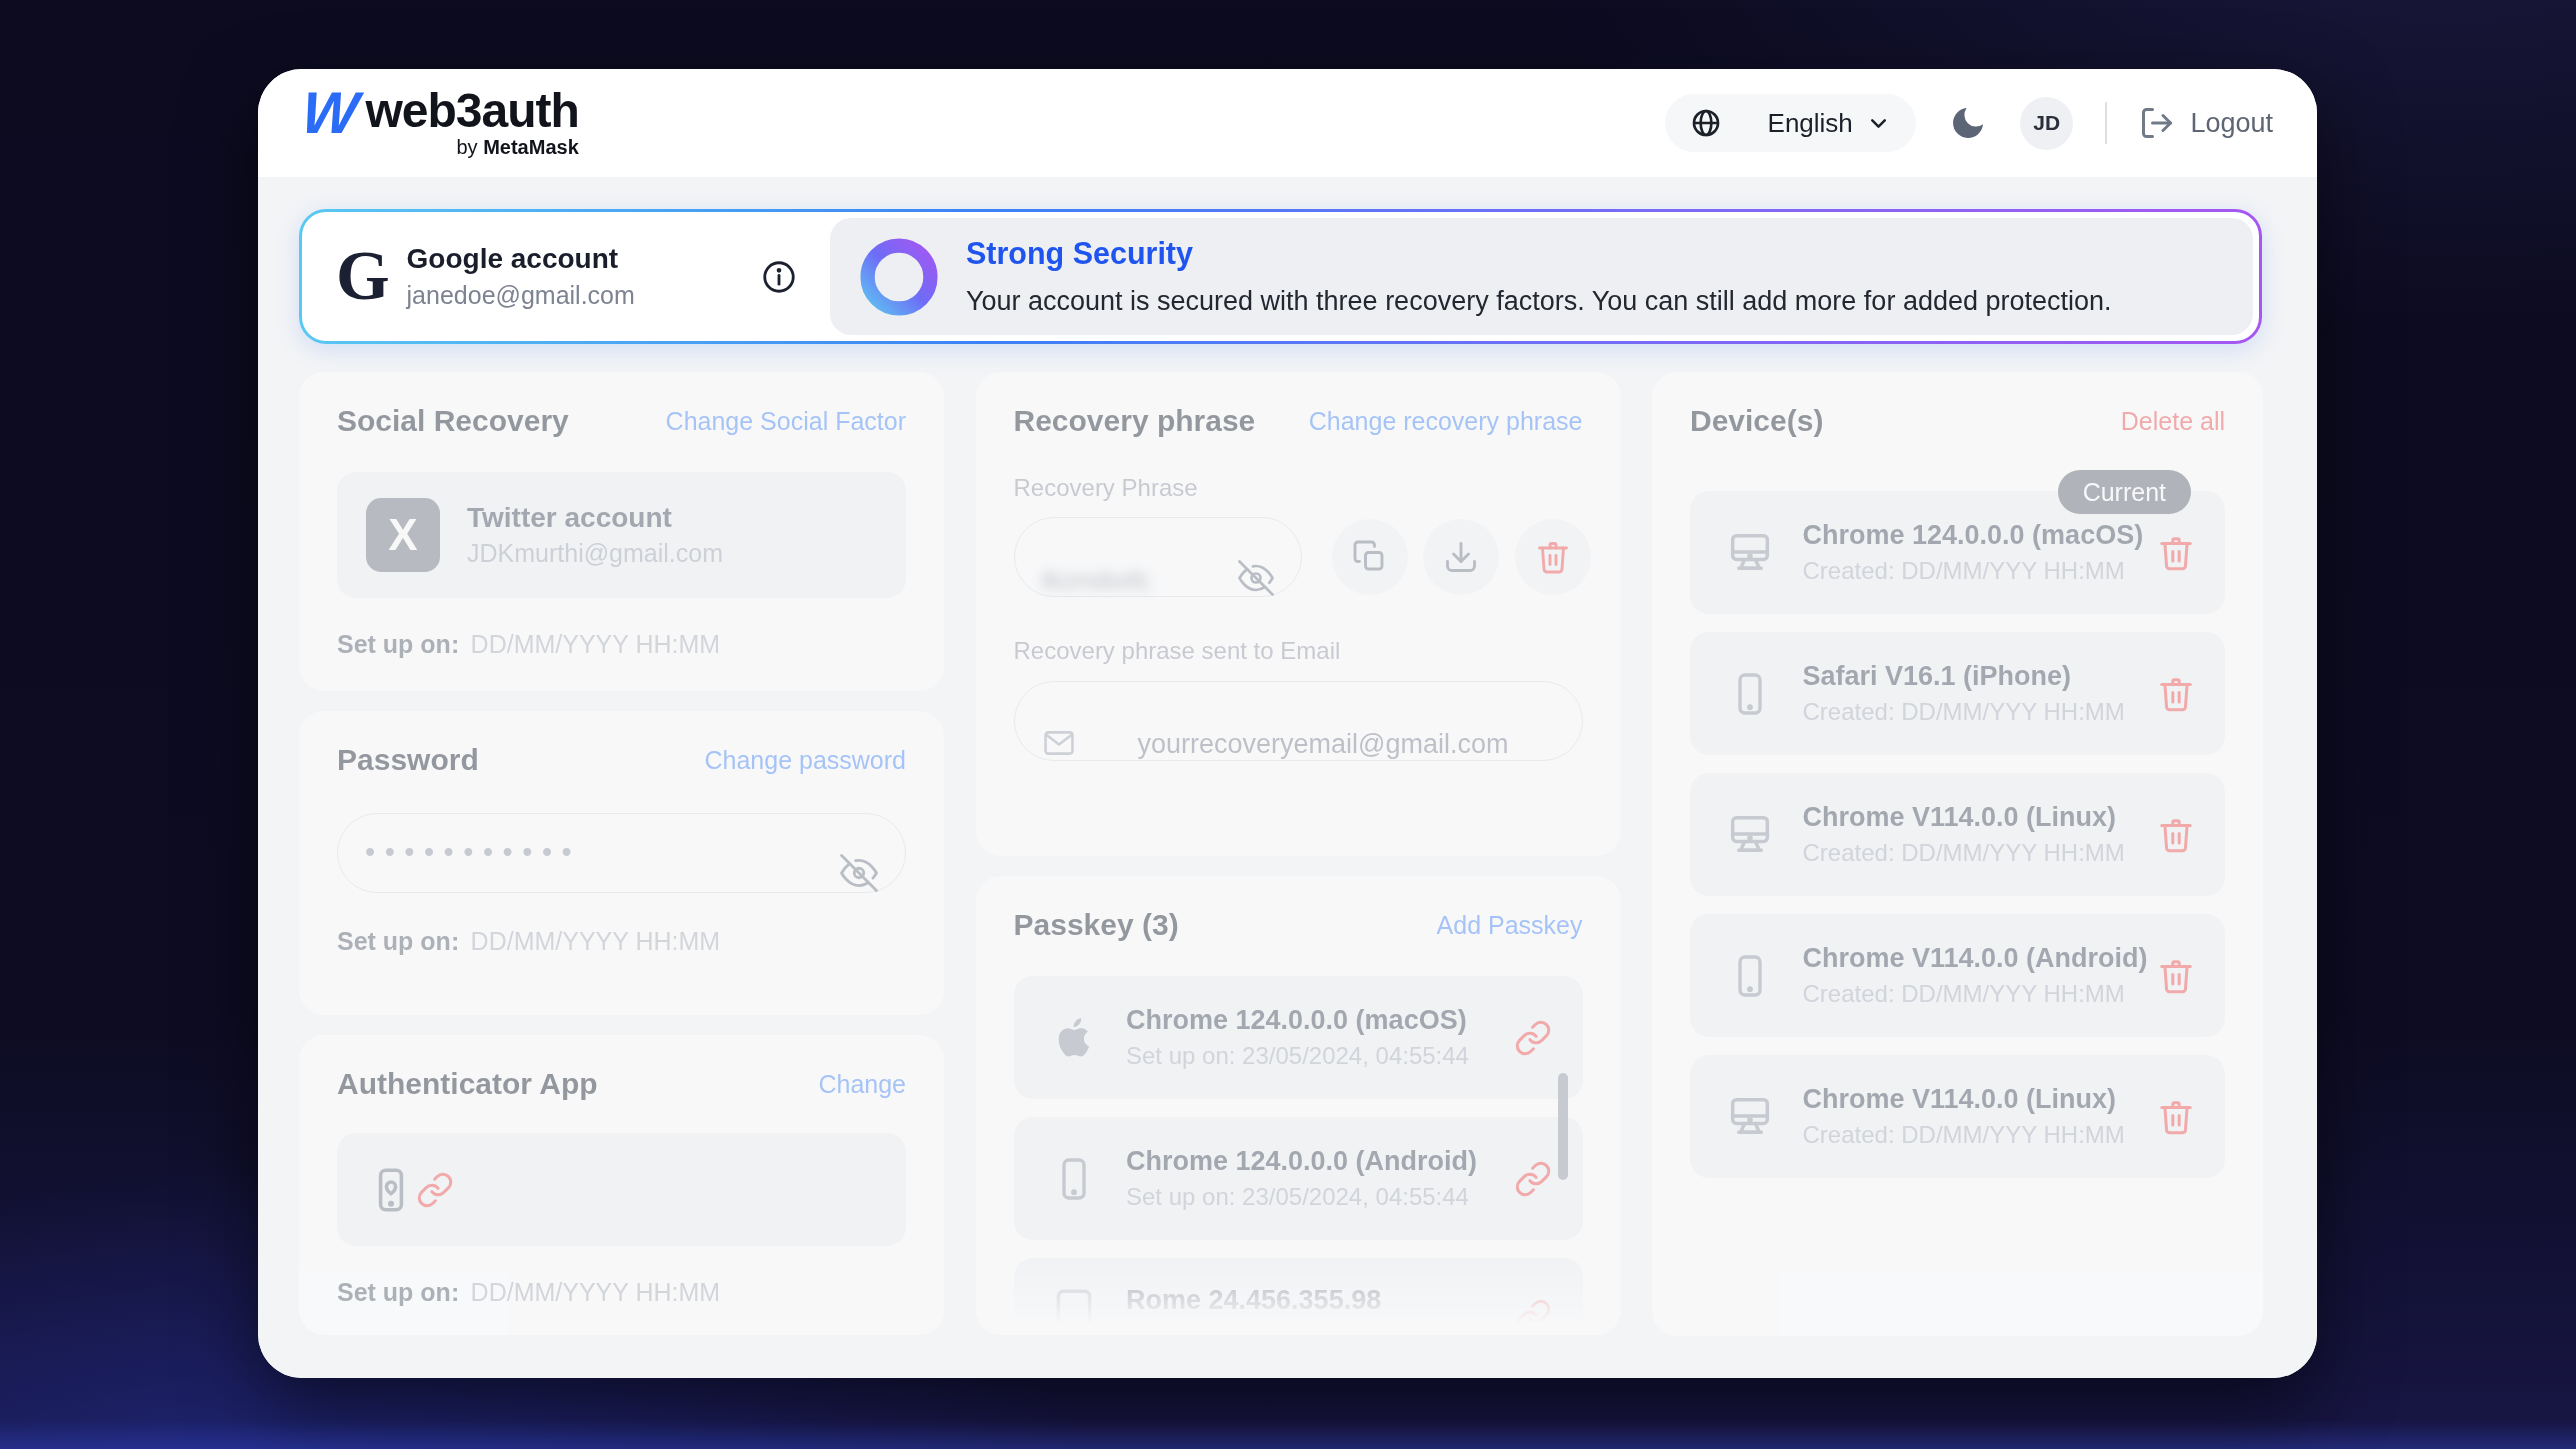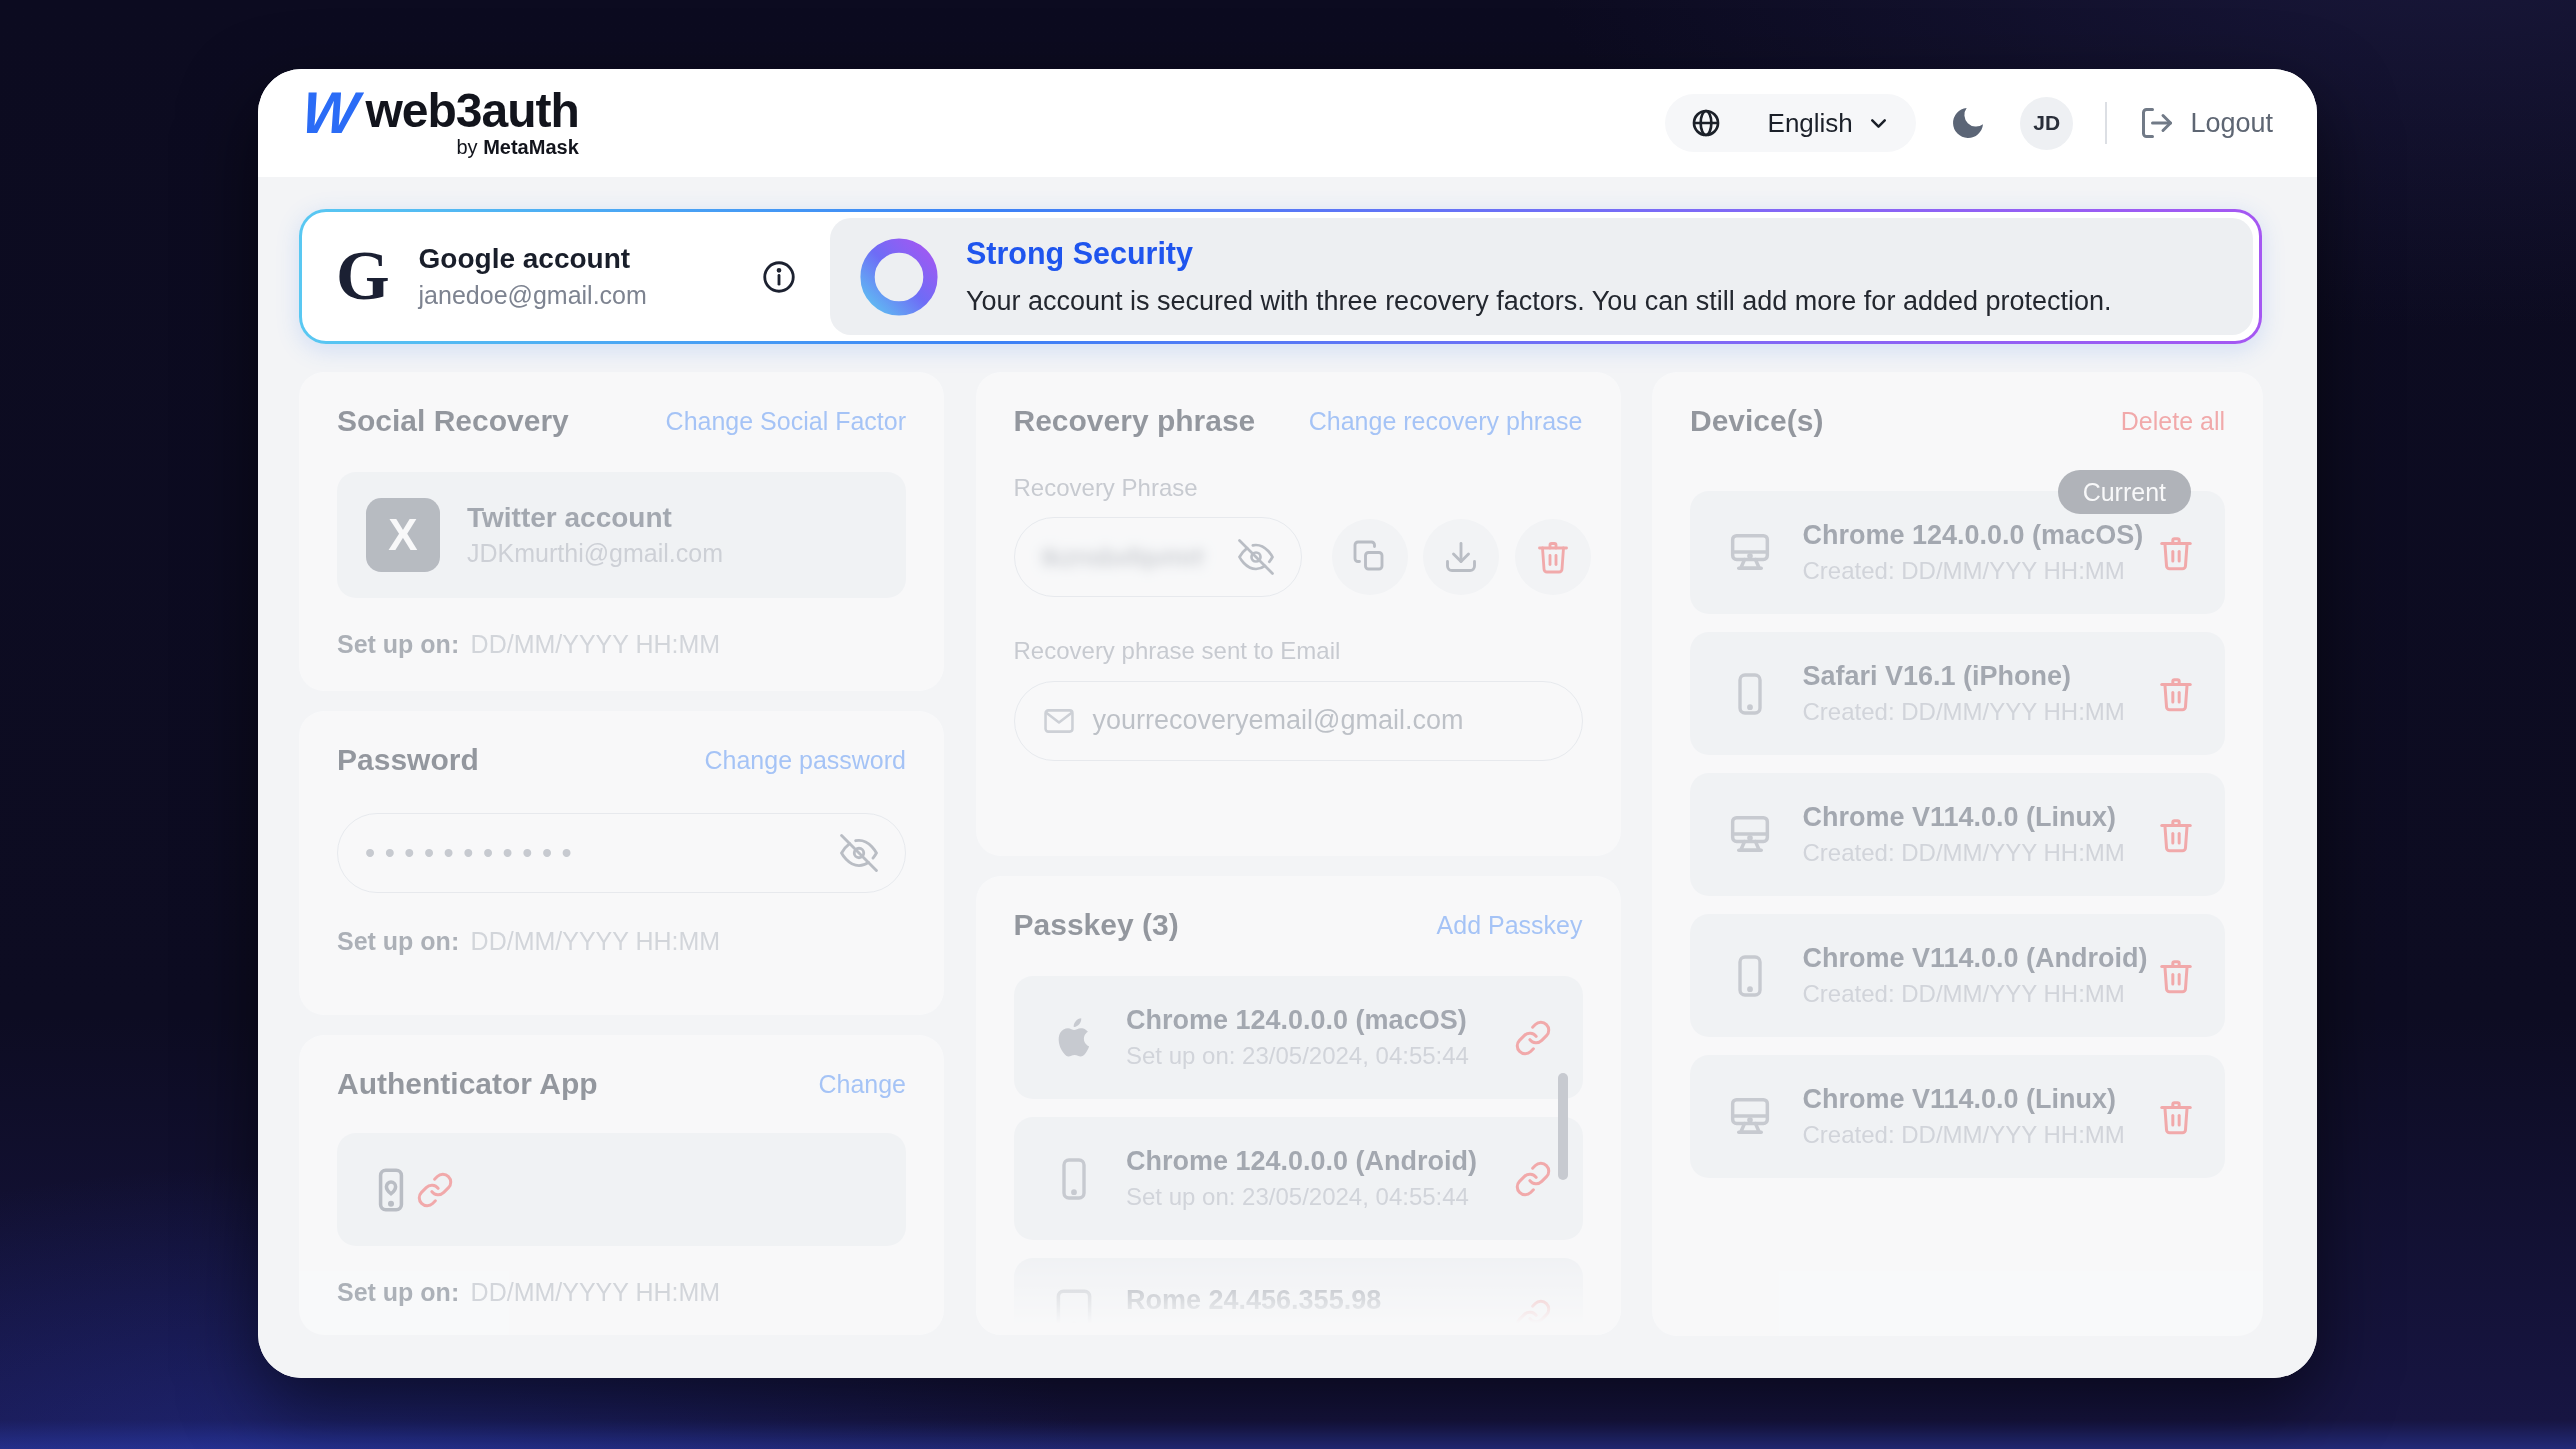--- a/index.html
+++ b/index.html
@@ -44,21 +44,21 @@
   
   .banner{ width:1963px; height:135px; border-radius:27px; padding:2.9px;
            background:linear-gradient(90deg,#59c8f2 0%, #3b82f6 35%, #7b6af6 70%, #a557f2 100%);
            box-shadow:0 5.7px 23px rgba(59,130,246,.18); }
   .banner-in{ width:100%; height:100%; border-radius:24px; background:#ffffff;
               display:flex; align-items:stretch; overflow:hidden; position:relative;}
   .banner-left{ width:528px; flex:0 0 auto; display:flex; align-items:center;
                 padding:0 32px 0 34px; }
   .g-mono{ font-size:69px; font-weight:800; color:#1b2033; line-height:69px;
            font-family:"Liberation Serif", serif; }
-  .acct{ margin-left:29px; flex:1; }
+  .acct{ margin-left:17px; flex:1; }
   .acct-title{ font-size:28px; font-weight:700; color:#191e2a; }
   .acct-mail{ font-size:25px; color:#7d8390; margin-top:5.7px; }
   .info-btn{ margin-left:9.5px; cursor:pointer; display:flex; }
   .banner-right{ flex:1; margin:5.7px 5.7px 5.7px 0; background:#edeff2; border-radius:21px;
                  display:flex; align-items:center; padding:0 29px; }
   .ring{ flex:0 0 auto; display:flex; }
   .sec-txt{ margin-left:27px; }
   .sec-title{ font-size:30.5px; font-weight:700; color:#1f55ee; }
   .sec-desc{ font-size:27px; color:#23272f; margin-top:15px; }
   
@@ -74,21 +74,21 @@
   .setup b{ color:#4b5563; font-weight:700; margin-right:11.4px; }
   .inbox{ background:#eef0f3; border-radius:19px; display:flex; align-items:center;
           padding:0 29px; }
   .sq-x{ width:74px; height:74px; border-radius:15.3px; background:#656d7a; color:#ffffff;
          display:flex; align-items:center; justify-content:center; font-size:44px;
          font-weight:700; flex:0 0 auto; }
   .inbox-txt{ margin-left:27px; flex:1; }
   .inbox-title{ font-size:28px; font-weight:600; color:#374151; }
   .inbox-sub{ font-size:25px; color:#9aa0ab; margin-top:5.7px; }
   .pill-input{ border:1.9px solid #d8dce3; border-radius:953px; height:80px;
-               display:flex; align-items:center; padding:0 27px; background:#fff; }
+               display:flex; align-items:flex-end; padding:0 27px; background:#fff;gap:45px; }
   .dots{ font-size:29px; letter-spacing:9.5px; color:#8b919c; line-height:80px; }
   .flex1{ flex:1; }
   .blurred{ font-size:26px; color:#6f7580; filter:blur(5.7px); white-space:nowrap;
             overflow:hidden; max-width:162px; }
   .circle-btn{ width:76px; height:76px; border-radius:50%; background:#f1f2f4;
                display:flex; align-items:center; justify-content:center; cursor:pointer;
                flex:0 0 auto; }
   .lbl{ font-size:24px; color:#8d929e; }
   .mail-val{ font-size:27px; color:#757c88; margin-left:17px; }
   

